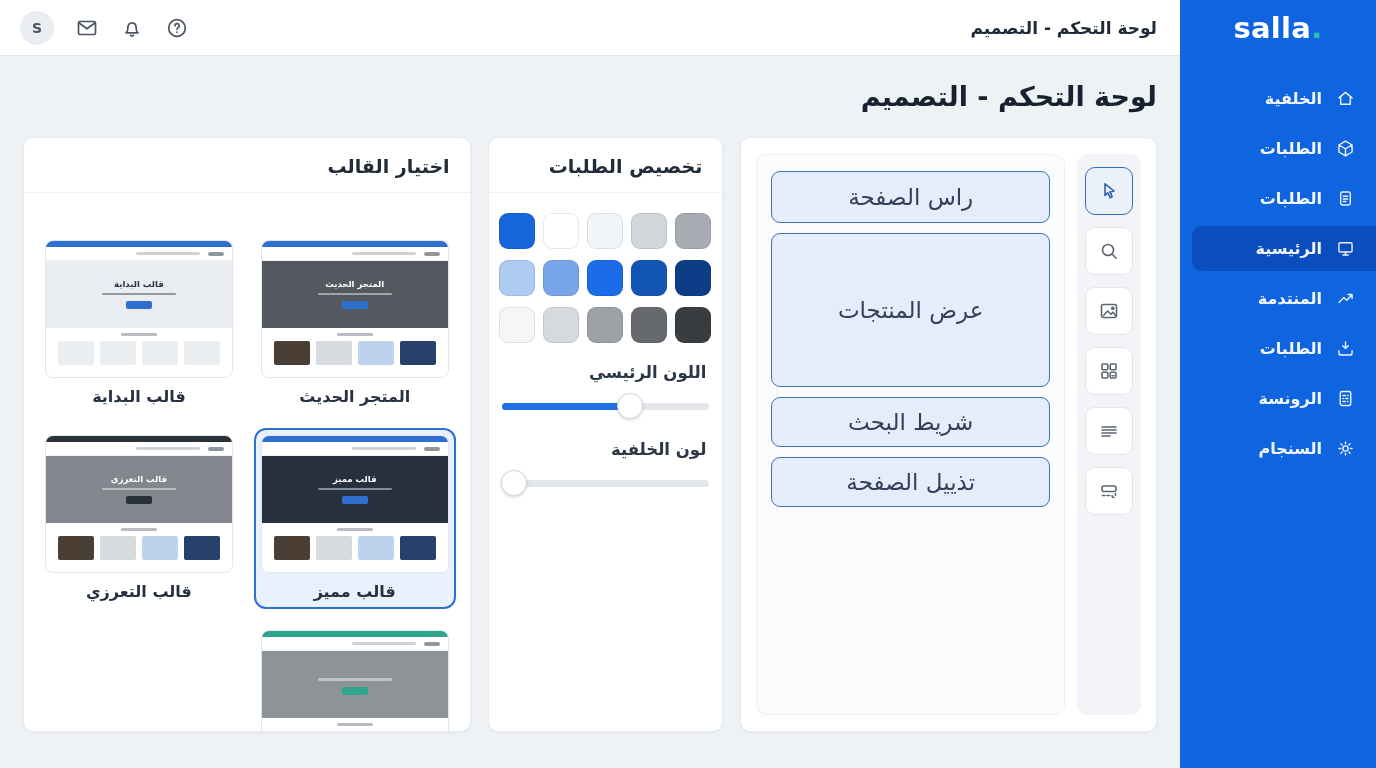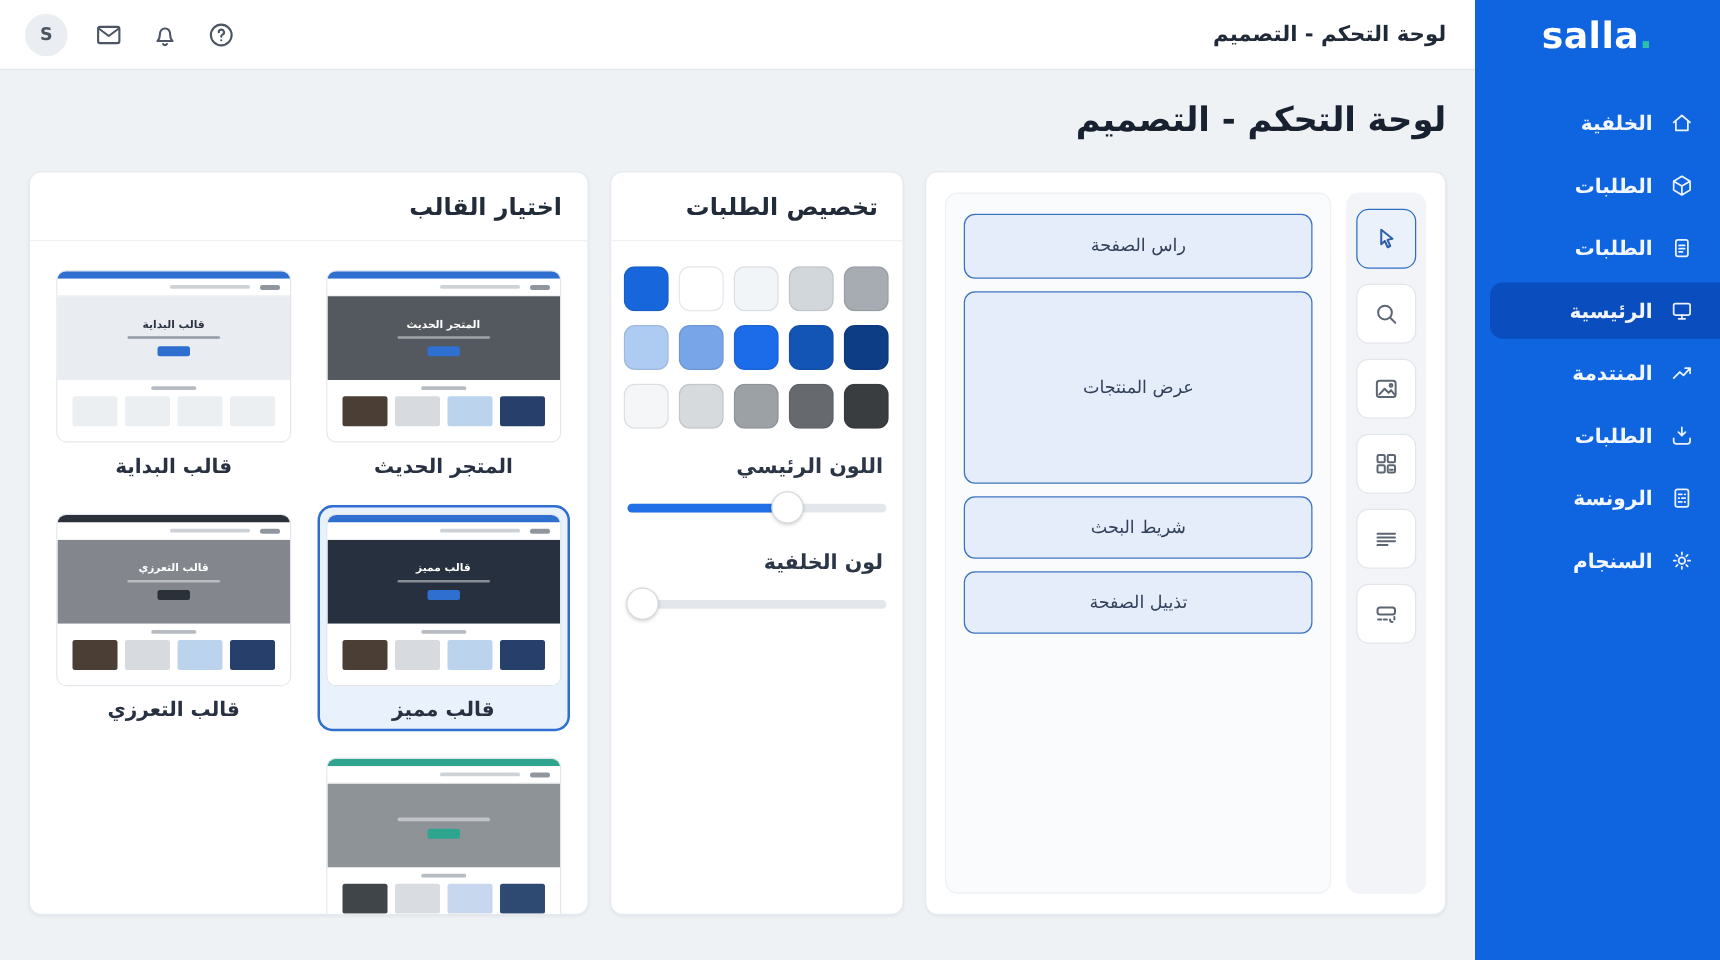--- a/index.html
+++ b/index.html
@@ -38,36 +38,36 @@
   .content { padding:25px 23px 0; flex:1; }
   .page-title { font-size:27px; font-weight:bold; color:#18212F; margin-bottom:25px; text-align:right; }
 
   .cards { display:flex; gap:17px; height:595px; }
   .card { background:#fff; border:1px solid #E6E9ED; border-radius:10px;
           box-shadow:0 1px 2px rgba(16,24,40,.05); display:flex; flex-direction:column; overflow:hidden; }
   .card-head { padding:17px 20px 15px; font-size:19px; font-weight:bold; color:#222B38;
                border-bottom:1px solid #EEF0F3; flex-shrink:0; }
   .card-editor { width:417px; }
   .card-colors { width:236px; }
-  .card-templates { width:448px; }
+  .card-templates { width:448px;gap:24px; }
 
   
   .editor-body { flex:1; display:flex; gap:12px; padding:16px 15px; min-height:0; }
   .tools { width:64px; flex-shrink:0; background:#F2F4F7; border-radius:10px; padding:13px 8px;
            display:flex; flex-direction:column; gap:12px; align-items:center; }
   .tool-btn { width:48px; height:48px; background:#fff; border:1px solid #E2E6EA; border-radius:10px;
               display:flex; align-items:center; justify-content:center; cursor:pointer; }
   .tool-btn svg { width:24px; height:24px; stroke:#5C6673; fill:none; stroke-width:1.6;
                   stroke-linecap:round; stroke-linejoin:round; }
   .tool-btn.active { border:1.5px solid #2E6FC0; background:#EAF1FB; }
   .tool-btn.active svg { stroke:#2E5FA8; }
   .canvas { flex:1; background:#FAFBFD; border:1px solid #EDF0F4; border-radius:10px;
             padding:16px 14px; display:flex; flex-direction:column; gap:10px; }
   .block { background:#E4EDF9; border:1.5px solid #3D74BF; border-radius:9px; display:flex;
-           align-items:center; justify-content:center; font-size:14px; color:#33405A; cursor:grab; }
+           align-items:center; justify-content:center; font-size:23px; color:#33405A; cursor:grab; }
   .b-header { height:52px; } .b-search { height:50px; } .b-products { height:154px; } .b-footer { height:50px; }
 
   
   .colors-body { padding:20px 13px; }
   .swatches { direction:ltr; display:grid; grid-template-columns:repeat(5,36px); gap:11px 8px; justify-content:center; }
   .swatch { width:36px; height:36px; border-radius:9px; border:1px solid rgba(20,30,45,.10); cursor:pointer; }
   .slider-label { text-align:right; font-size:16.5px; font-weight:bold; color:#2B3646; margin:20px 3px 10px; }
   .slider { direction:ltr; position:relative; height:28px; cursor:pointer; }
   .track { position:absolute; top:11px; left:0; right:0; height:7px; background:#E3E6EA; border-radius:4px; }
   .fill  { position:absolute; top:11px; left:0; height:7px; background:#2170E8; border-radius:4px; }

